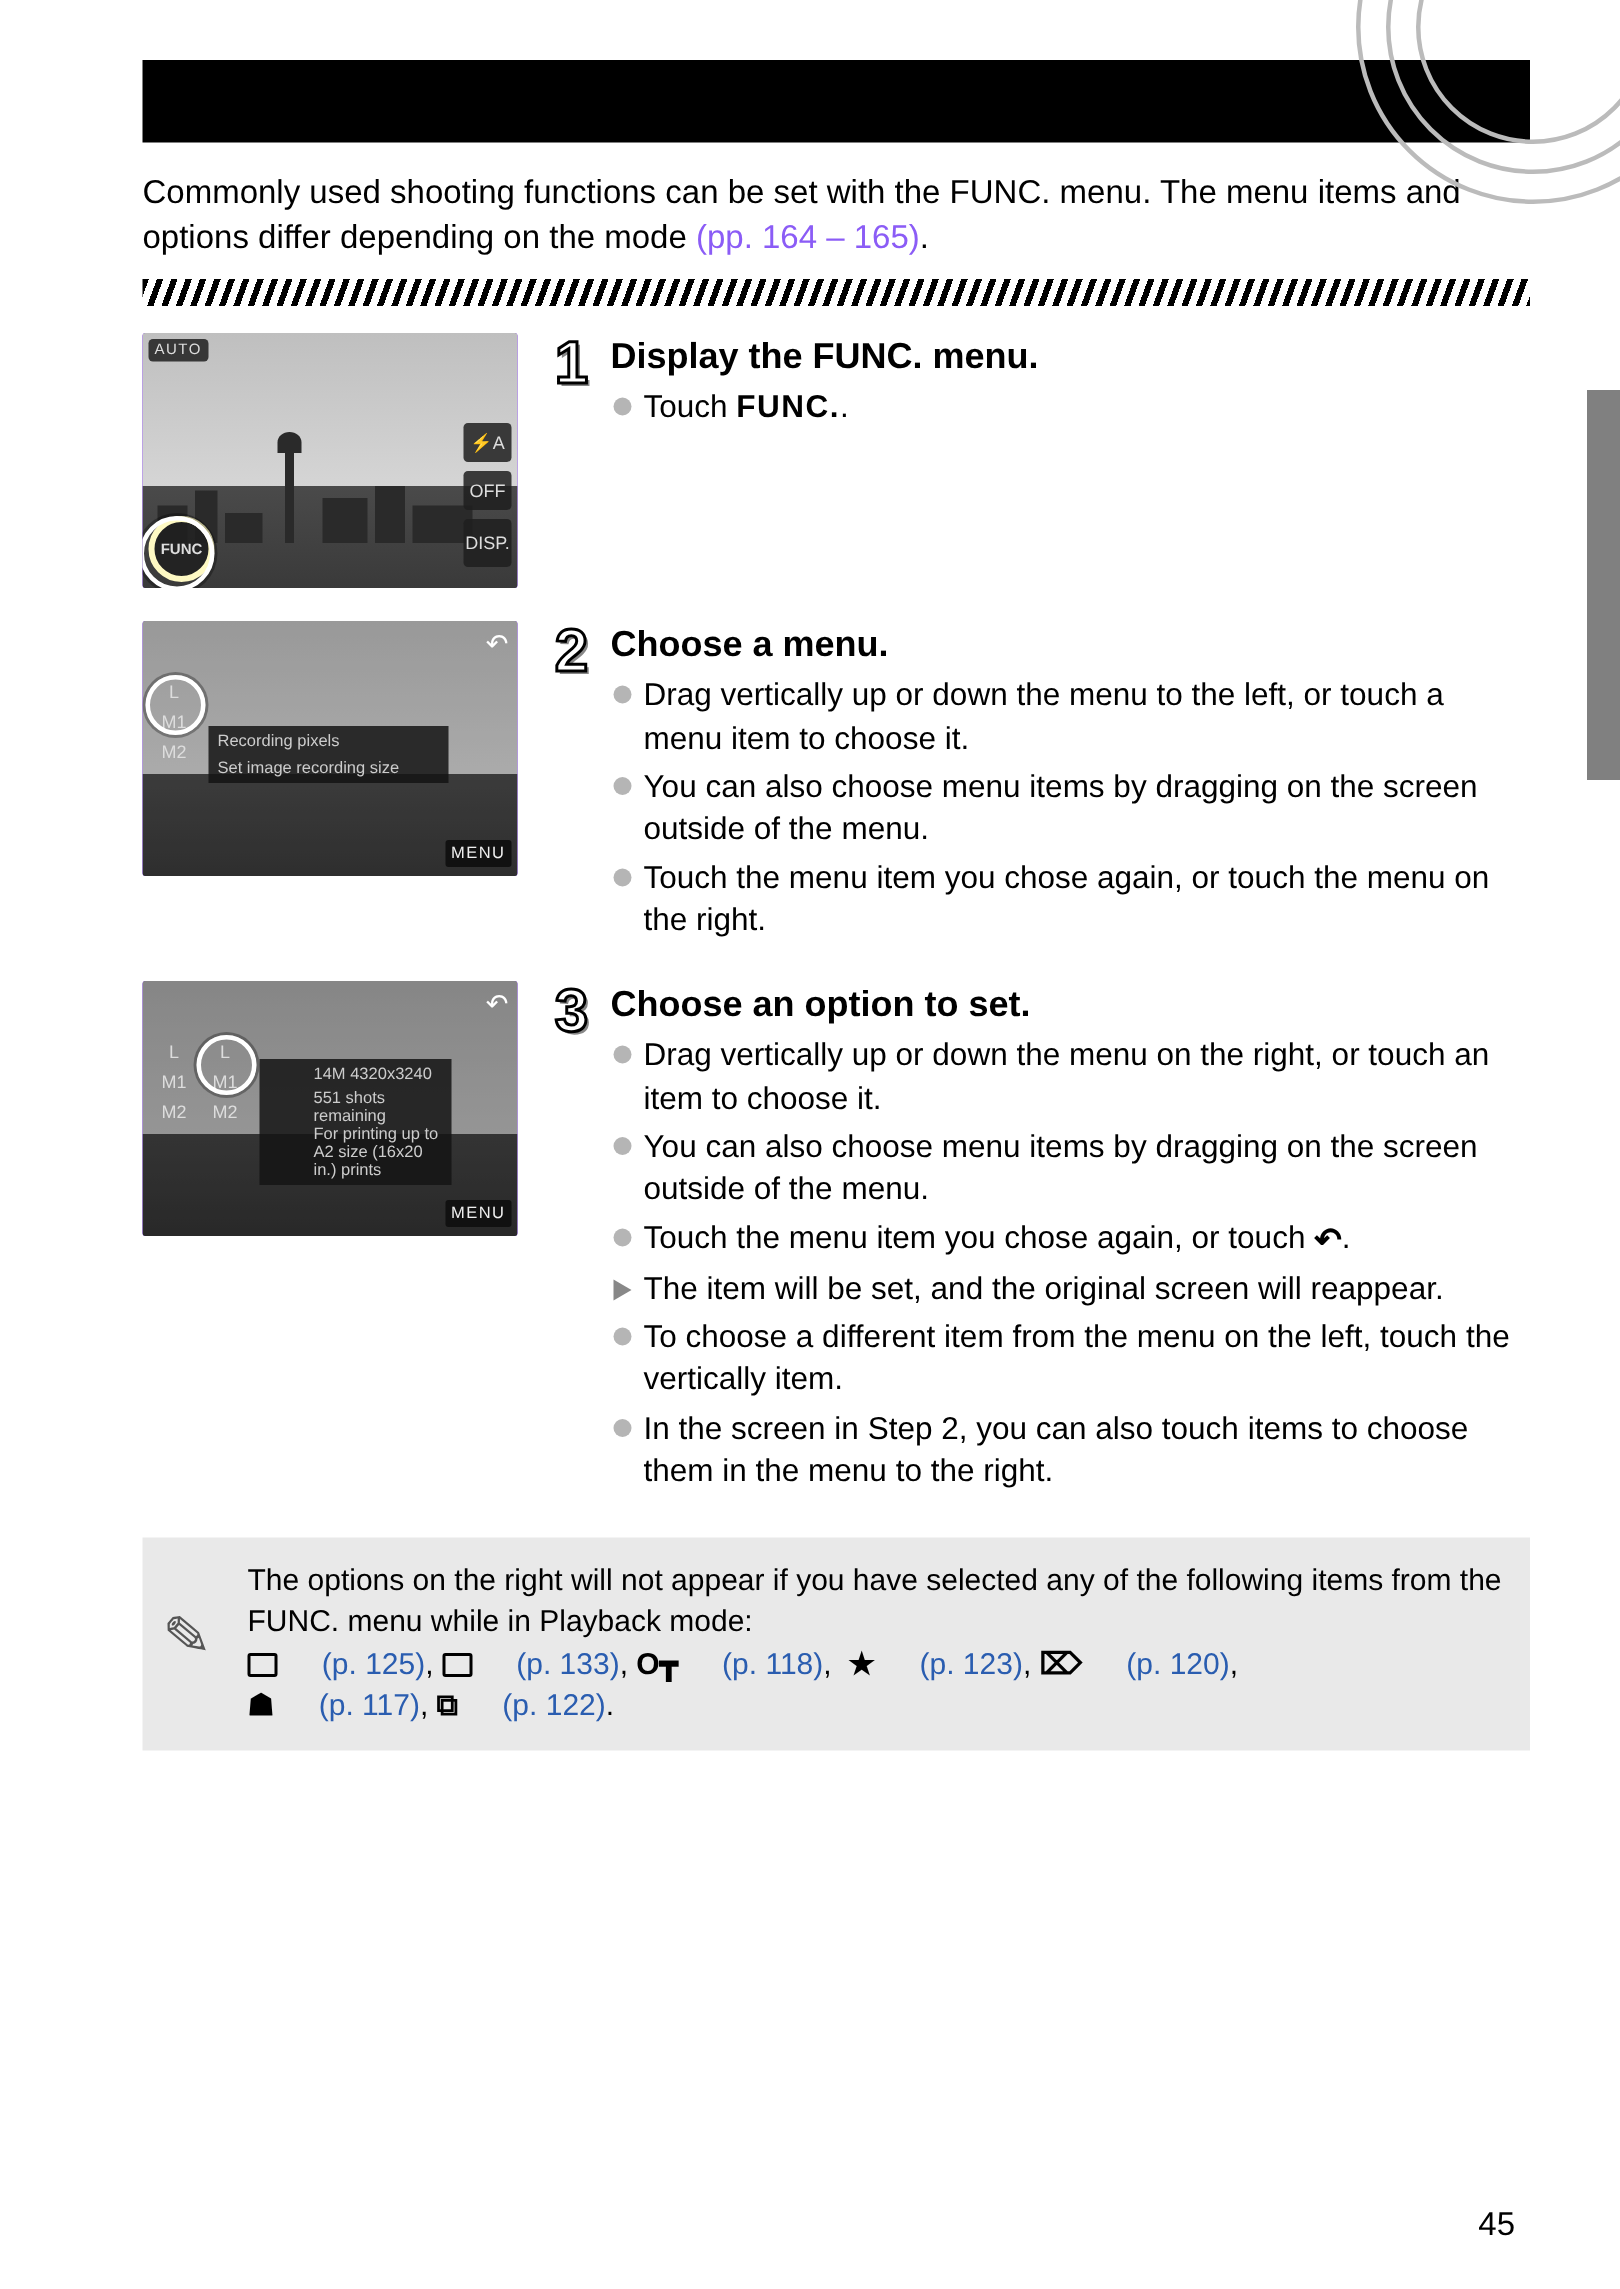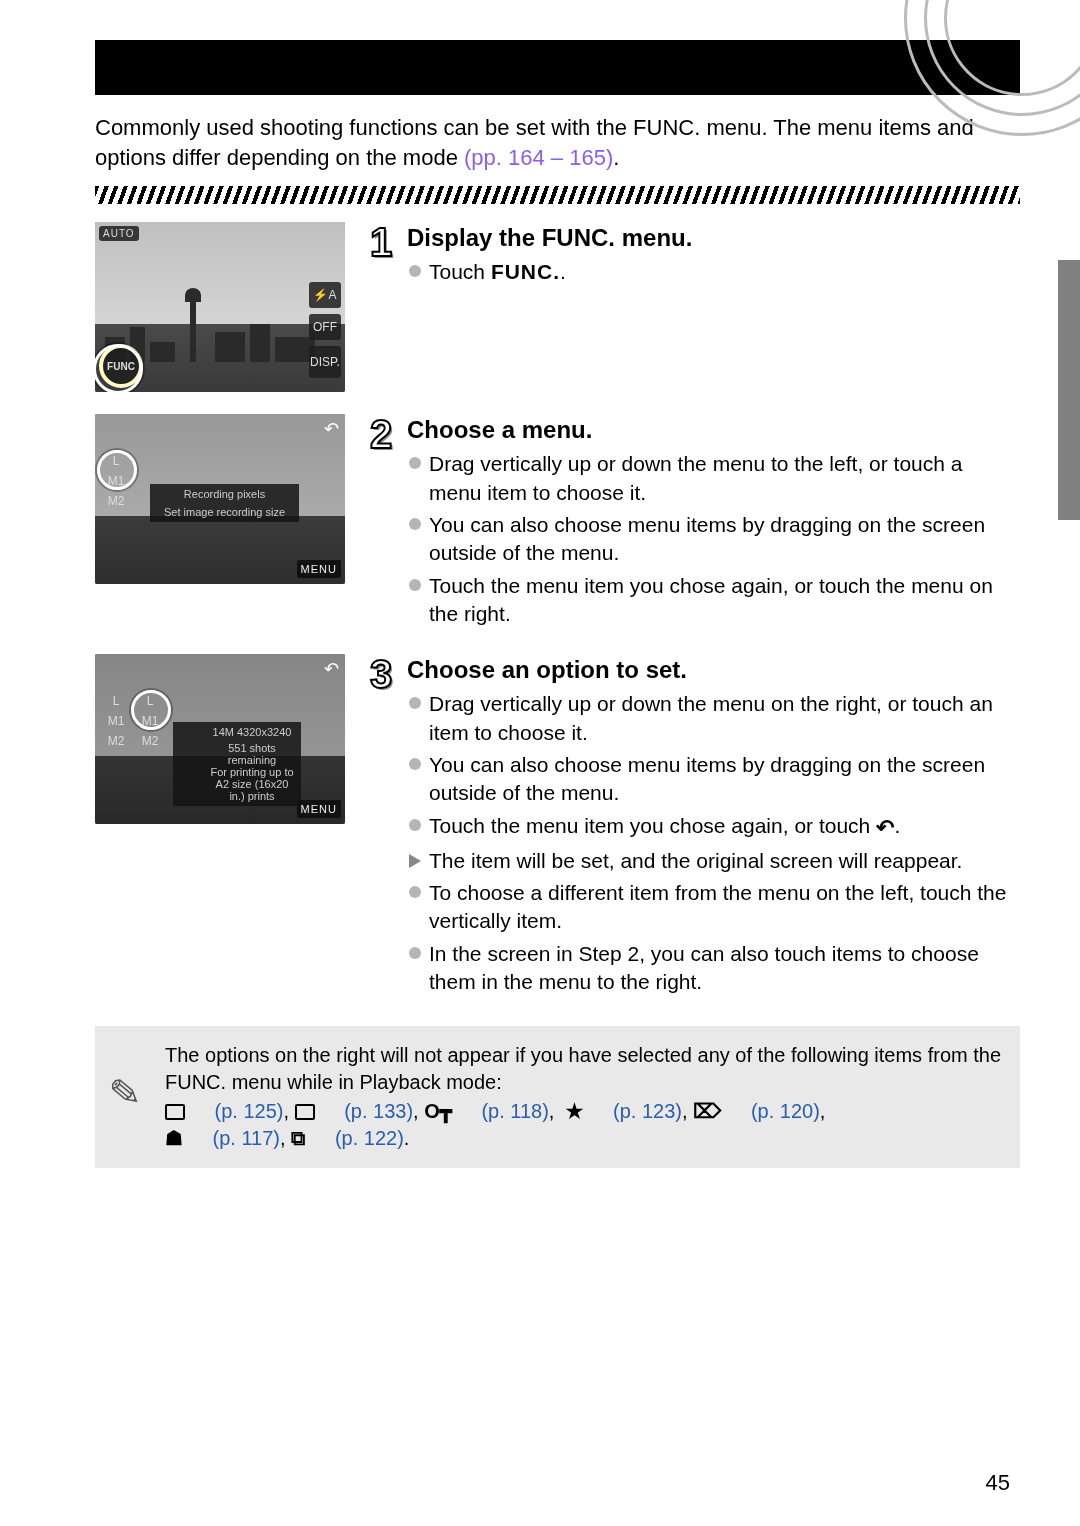--- a/index.html
+++ b/index.html
@@ -11,34 +11,34 @@
   .arc{position:absolute;border:3px solid #bbb;border-radius:50%;}
   .arc1{width:150px;height:150px;right:-70px;top:-80px;}
   .arc2{width:190px;height:190px;right:-90px;top:-100px;}
   .arc3{width:230px;height:230px;right:-110px;top:-120px;}
   .intro{font-size:22px;line-height:1.35;margin:0 0 14px 0;}
   .link{color:#8b5cf6;}
   .hatch{height:18px;background:repeating-linear-gradient(110deg,#000 0 4px,#fff 4px 9px);margin:6px 0 18px 0;}
   .steps{display:flex;flex-direction:column;gap:22px;}
   .step{display:flex;gap:20px;align-items:flex-start;}
   .thumb{width:250px;flex:0 0 250px;}
-  .shot{width:250px;height:170px;background:#6d28d9;position:relative;border-radius:2px;overflow:hidden;text-align:center;}
+  .shot{width:250px;height:170px;background:#6d28d9;position:relative;border-radius:2px;overflow:hidden;}
   .sky{position:absolute;inset:0;background:linear-gradient(#bfbfbf 0%,#d5d5d5 60%,#4a4a4a 60%,#3a3a3a 100%);}
   .skyline{position:absolute;bottom:30px;left:0;right:0;height:40px;}
   .bld{position:absolute;bottom:0;background:#2a2a2a;}
   .tower{position:absolute;bottom:30px;left:95px;width:6px;height:60px;background:#2a2a2a;}
   .tower:before{content:"";position:absolute;top:-14px;left:-5px;width:16px;height:14px;background:#2a2a2a;border-radius:50% 50% 0 0;}
   .ov{position:absolute;background:rgba(30,30,30,.85);color:#ddd;font-size:12px;border-radius:3px;display:flex;align-items:center;justify-content:center;}
   .ov-topl{top:4px;left:4px;padding:2px 4px;font-size:10px;letter-spacing:1px;}
   .ov-r{right:4px;width:32px;height:26px;}
   .ov-func{left:4px;bottom:4px;width:36px;height:36px;border-radius:50%;border:4px solid #fef9c3;font-size:10px;font-weight:bold;}
   .highlight-ring{position:absolute;border:3px solid #fff;border-radius:50%;box-shadow:0 0 0 2px rgba(0,0,0,.3);}
   .menu-strip{position:absolute;left:6px;top:40px;bottom:6px;width:30px;display:flex;flex-direction:column;gap:6px;align-items:center;}
   .menu-strip span{color:#ddd;font-size:12px;}
-  .detail-box{position:absolute;left:55px;right:46px;background:rgba(20,20,20,.85);color:#ccc;font-size:11px;padding:4px 6px;}
+  .detail-box{position:absolute;left:44px;right:46px;background:rgba(20,20,20,.85);color:#ccc;font-size:11px;padding:4px 6px;}
   .back-icon{position:absolute;top:4px;right:6px;color:#fff;font-size:18px;}
   .menu-btn{position:absolute;right:4px;bottom:6px;background:#111;color:#eee;font-size:11px;padding:3px 4px;border-radius:2px;letter-spacing:1px;}
   .step-body{flex:1;display:flex;gap:10px;}
   .step-num{font-size:40px;font-weight:bold;color:#fff;-webkit-text-stroke:2px #000;text-shadow:2px 2px 0 #888;line-height:1;width:32px;text-align:center;font-family:Arial,sans-serif;}
   .step-text{flex:1;}
   .step-title{font-size:24px;font-weight:bold;margin:2px 0 6px 0;}
   ul.pts{list-style:none;padding:0;margin:0;}
   ul.pts li{position:relative;padding-left:22px;font-size:21px;line-height:1.35;margin-bottom:4px;}
   ul.pts li:before{content:"";position:absolute;left:2px;top:7px;width:12px;height:12px;background:#b5b5b5;border-radius:50%;}
   ul.pts li.arrow:before{content:"";width:0;height:0;border-left:12px solid #888;border-top:7px solid transparent;border-bottom:7px solid transparent;border-radius:0;background:none;top:7px;}
@@ -147,21 +147,21 @@
             <span>L</span>
             <span>M1</span>
             <span>M2</span>
           </div>
           <div class="menu-strip" style="left:40px;">
             <span>L</span>
             <span>M1</span>
             <span>M2</span>
           </div>
           <div class="highlight-ring" style="left:36px;top:36px;width:34px;height:34px;"></div>
-          <div class="detail-box" style="top:68px;left:78px;right:44px;padding-left:36px;">
+          <div class="detail-box" style="top:52px;left:78px;right:44px;padding-left:36px;">
             <div>14M 4320x3240</div>
             <div style="margin-top:4px;">551 shots remaining</div>
             <div>For printing up to</div>
             <div>A2 size (16x20 in.) prints</div>
           </div>
           <div class="menu-btn">MENU</div>
         </div>
       </div>
       <div class="step-body">
         <div class="step-num">3</div>

